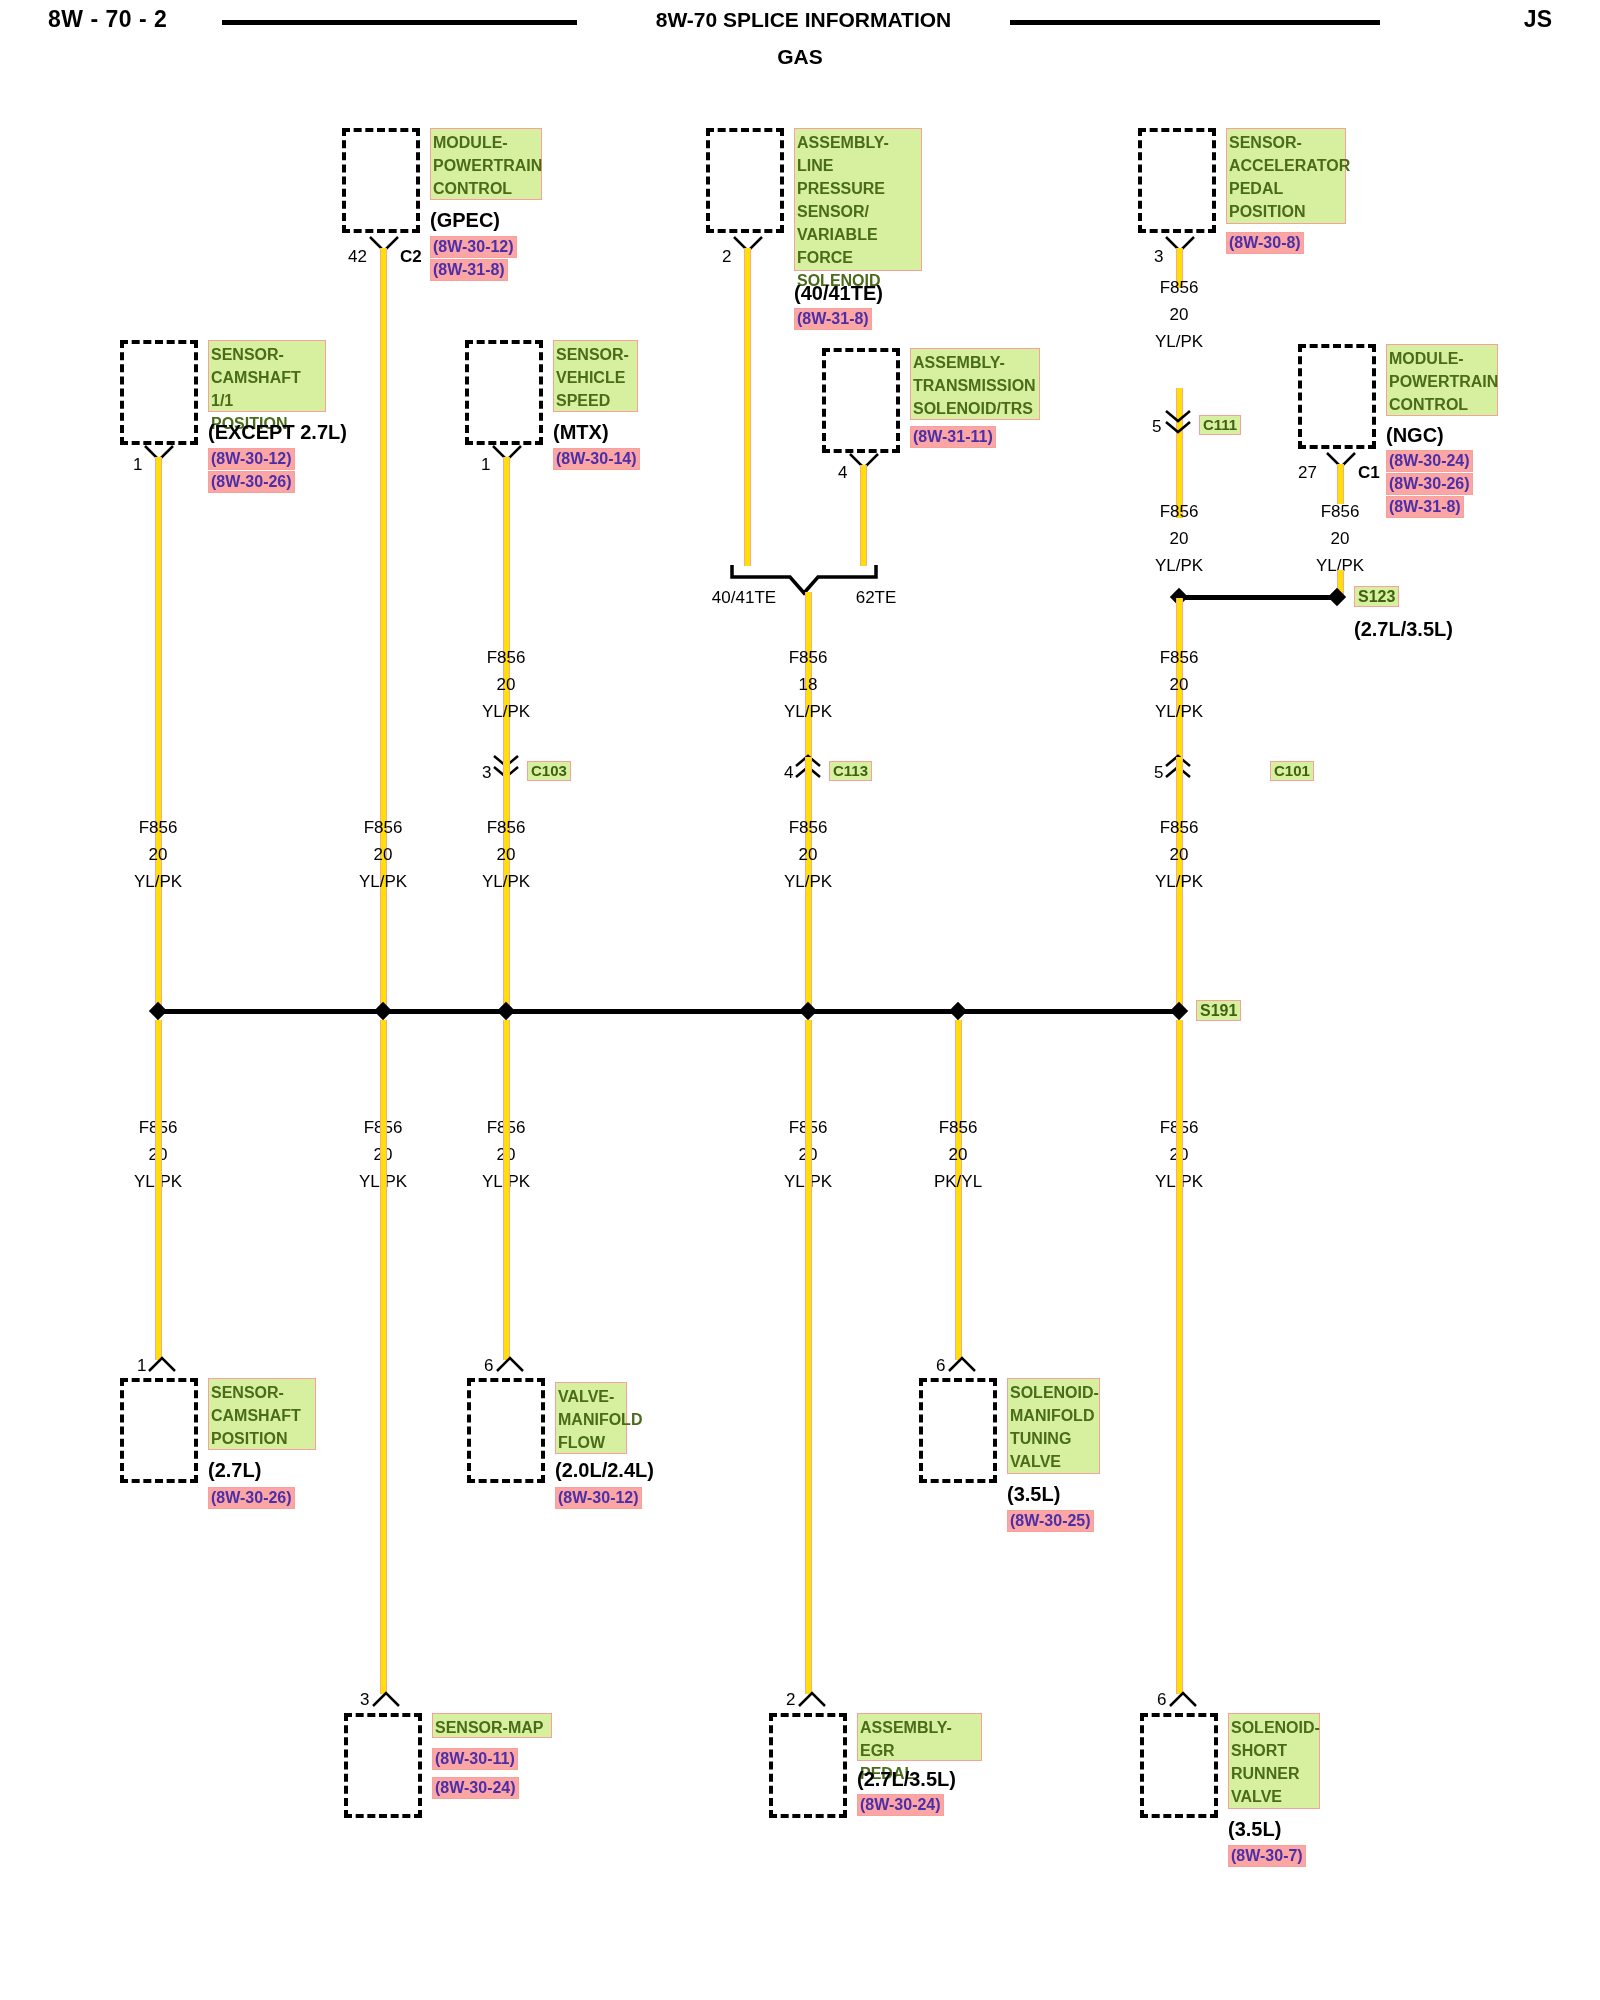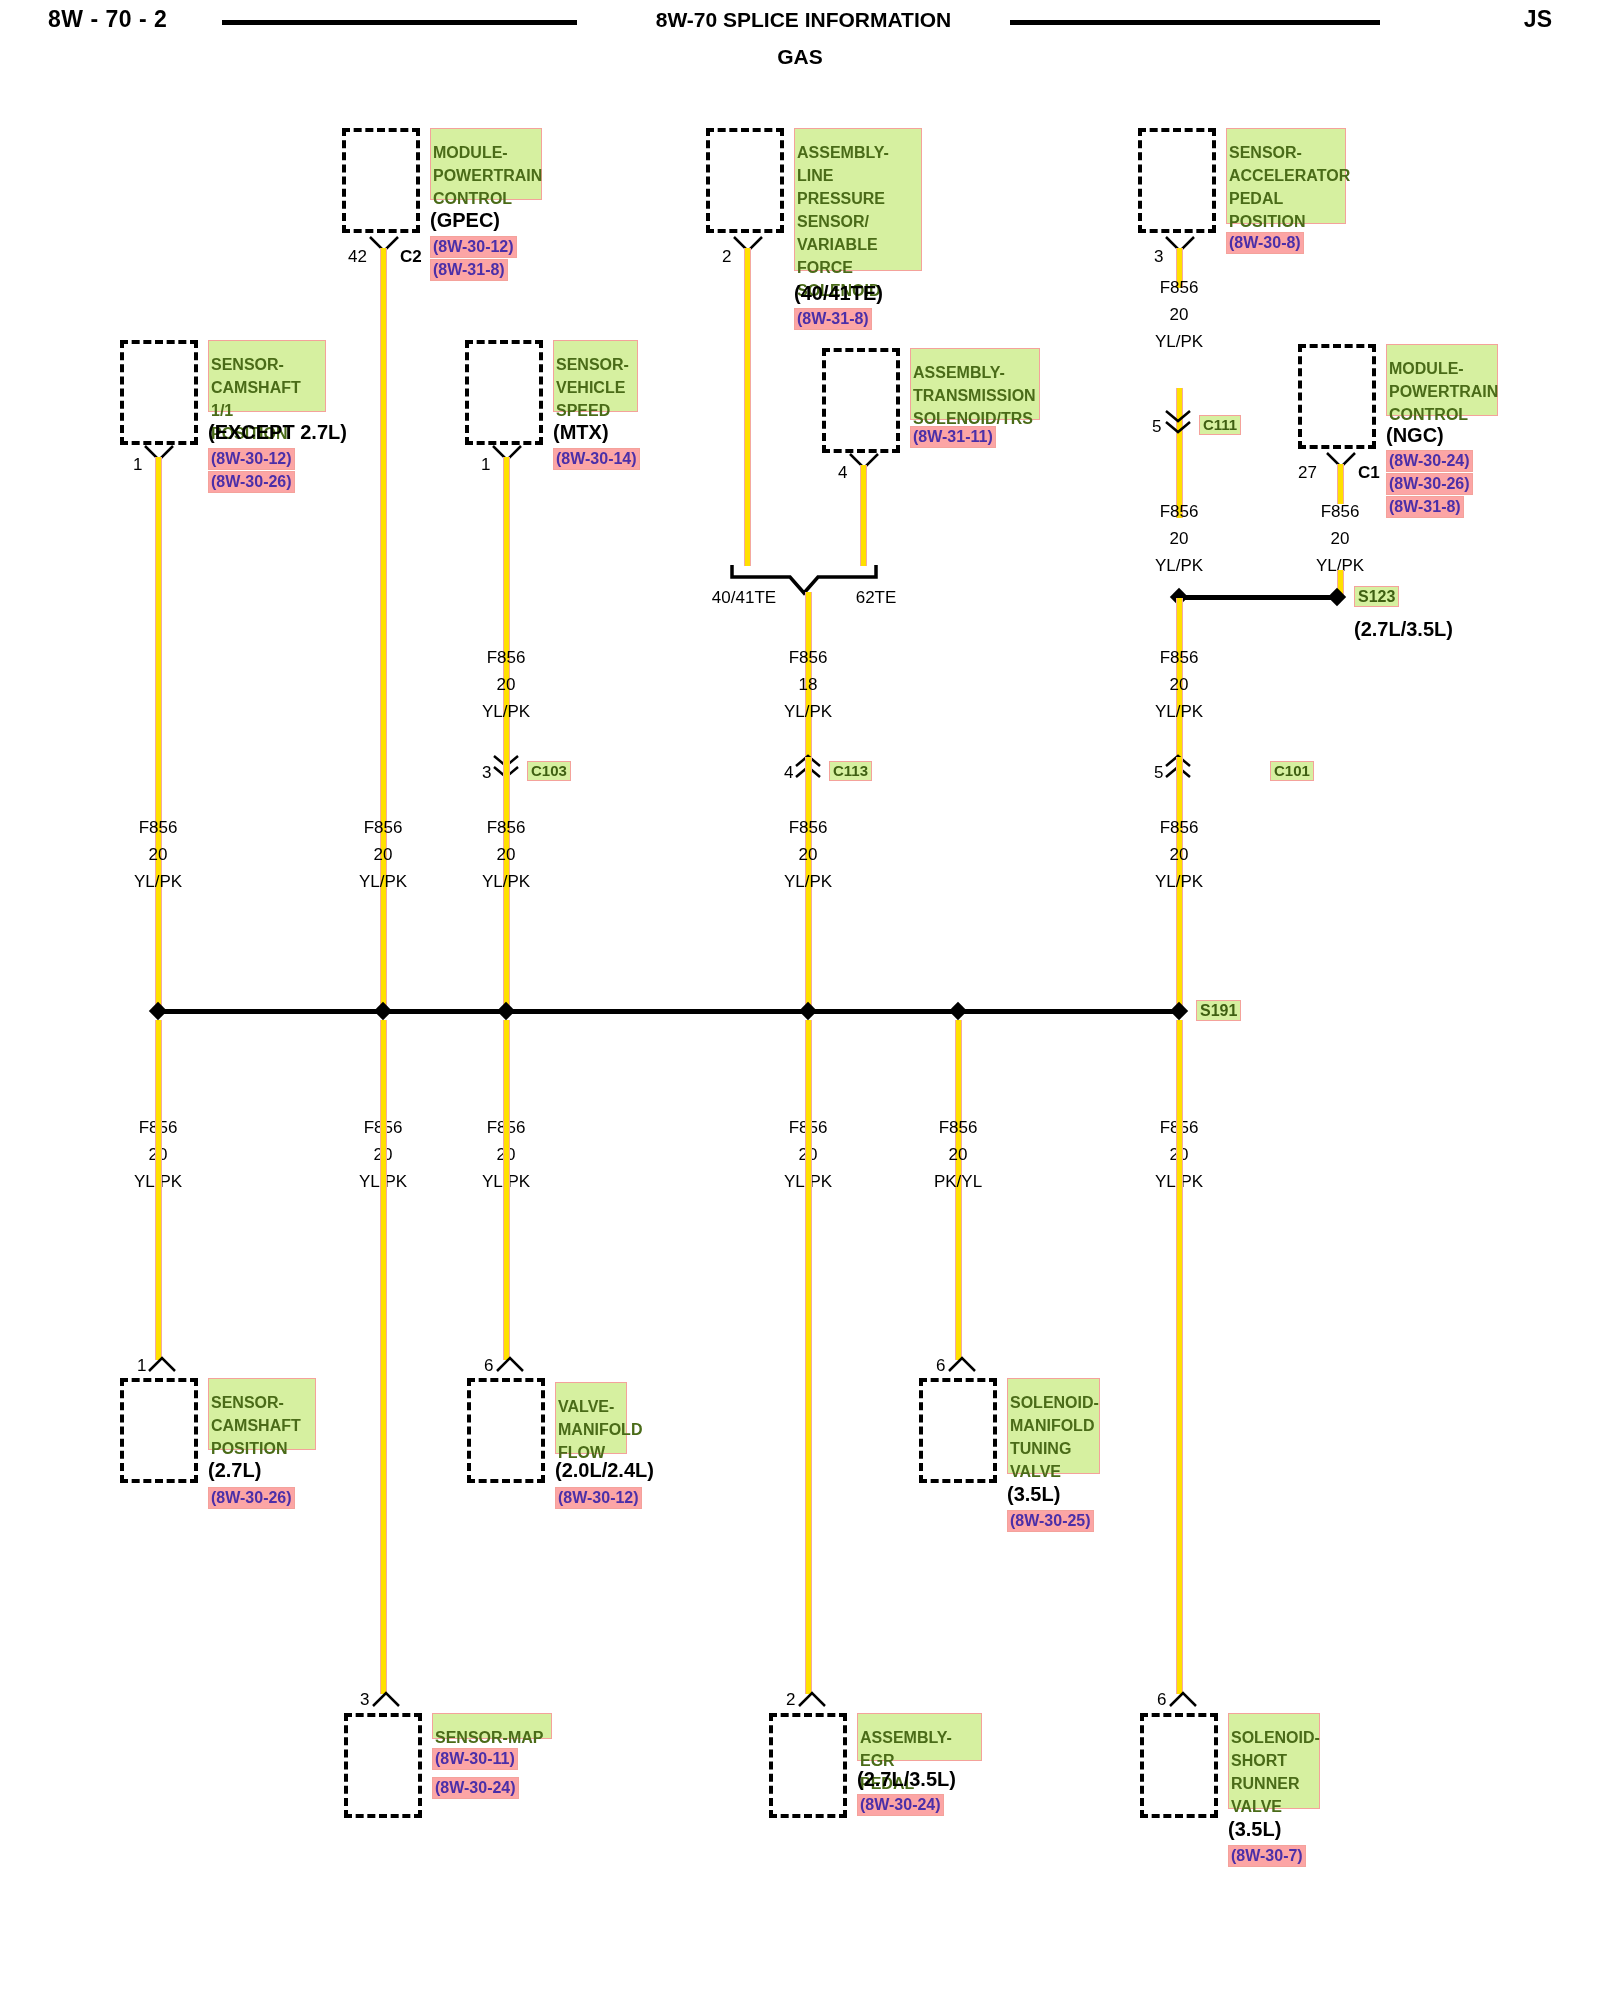--- a/index.html
+++ b/index.html
@@ -15,21 +15,21 @@
   .hdr-rule.l{left:222px;width:355px;}
   .hdr-rule.r{left:1010px;width:370px;}
 
   
   .wire{position:absolute;width:7px;background:#FFE000;border-left:1px solid #F4A9A0;border-right:1px solid #F4A9A0;box-sizing:border-box;}
 
   
   .box{position:absolute;border:4px dashed #000;box-sizing:border-box;background:#fff;}
 
   
-  .name{position:absolute;background:#D6F0A0;border:1px solid #F4A29B;color:#4A6B18;font-size:16px;font-weight:bold;line-height:23px;padding:12px 2px;box-sizing:border-box;white-space:pre-line;}
+  .name{position:absolute;background:#D6F0A0;border:1px solid #F4A29B;color:#4A6B18;font-size:16px;font-weight:bold;line-height:23px;padding:2px 2px;box-sizing:border-box;white-space:pre-line;}
   .qual{position:absolute;font-size:20px;font-weight:bold;color:#000;white-space:nowrap;}
   .ref{position:absolute;background:#fca5a5;border:1px solid #F4A29B;color:#4B2FA8;font-size:16px;font-weight:bold;line-height:20px;padding:0 2px;white-space:nowrap;}
 
   .wirelabel{position:absolute;font-size:17px;color:#000;text-align:right;white-space:nowrap;transform:translateX(-50%);}
   .pin{position:absolute;font-size:17px;color:#000;white-space:nowrap;}
   .cname{position:absolute;font-size:17px;font-weight:bold;color:#000;white-space:nowrap;}
   .conn-tag{position:absolute;background:#D6F0A0;border:1px solid #F4A29B;color:#3F5F12;font-size:15px;font-weight:bold;line-height:18px;padding:0 3px;white-space:nowrap;}
 
   
   .splicebar{position:absolute;height:5px;background:#000;}

